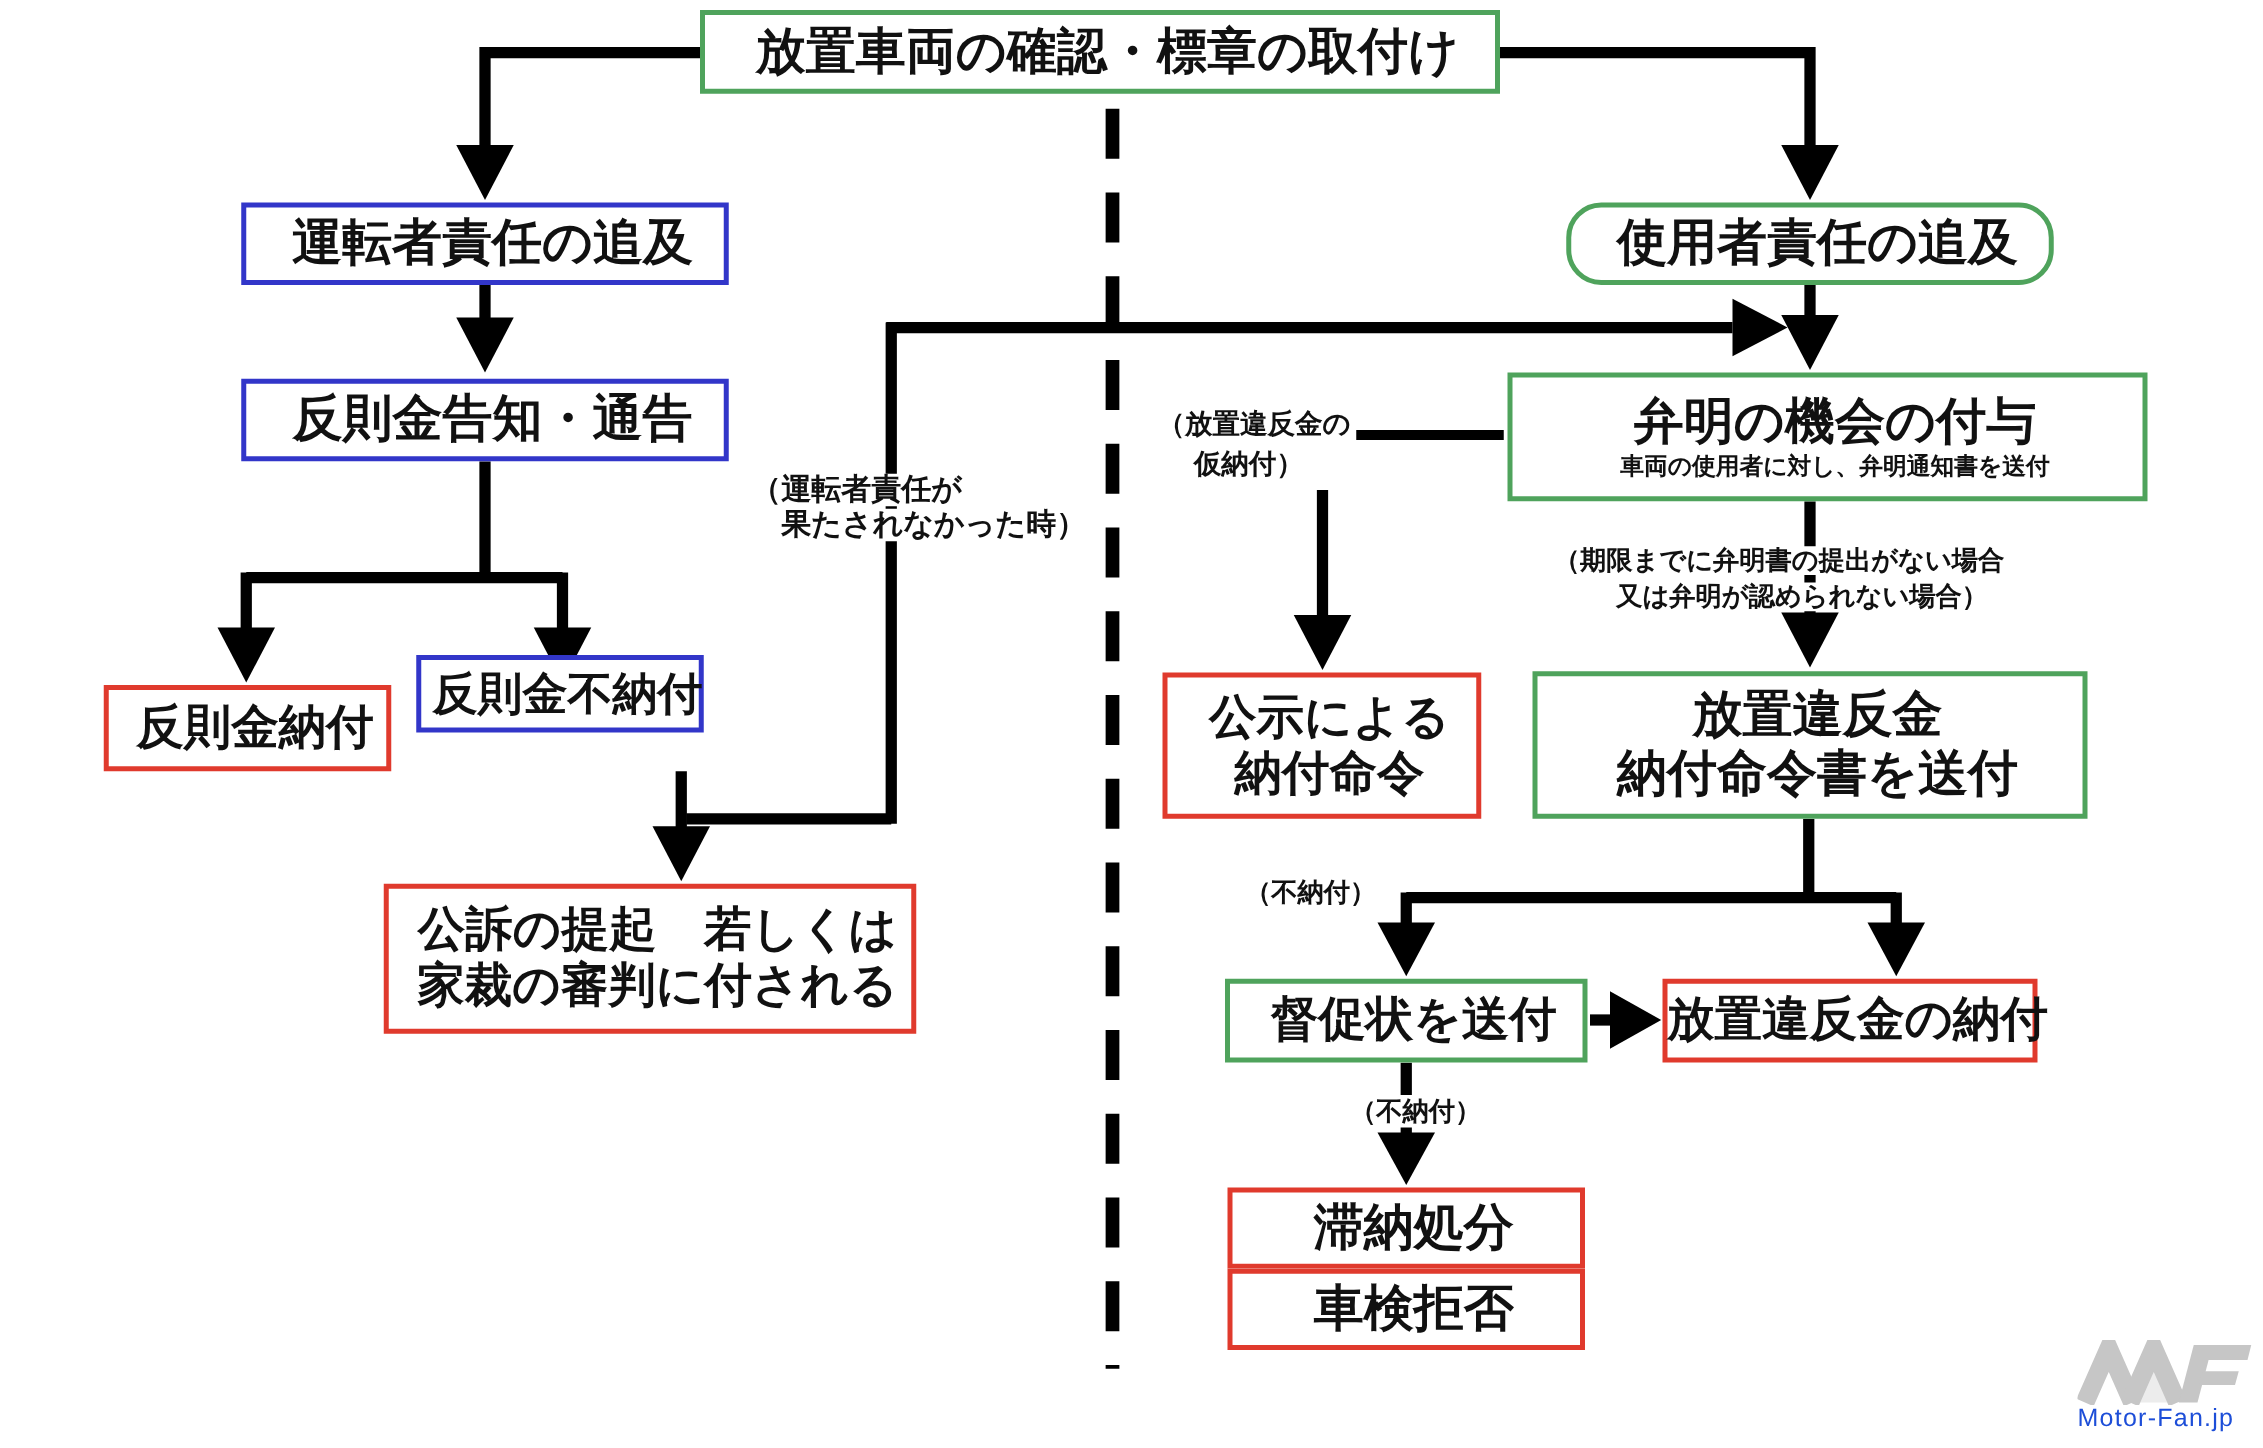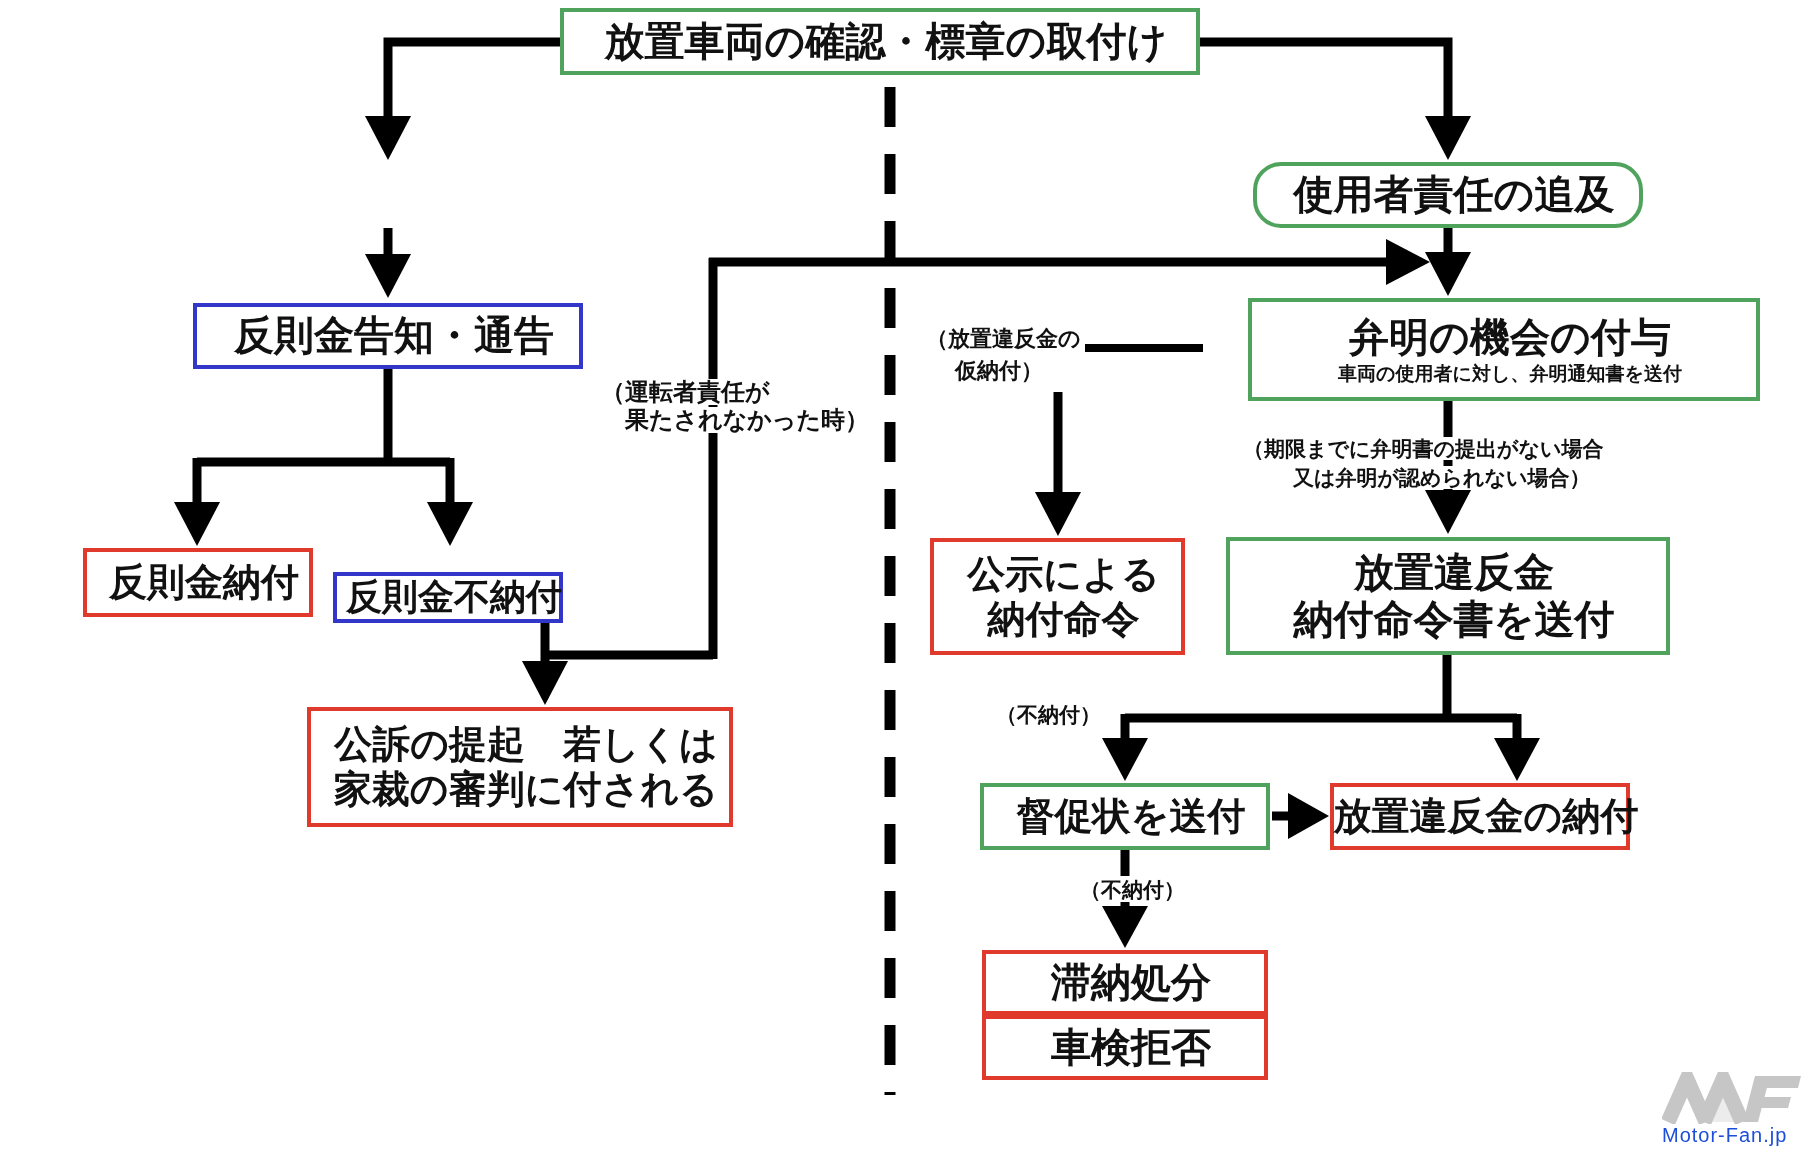--- a/index.html
+++ b/index.html
@@ -92,43 +92,46 @@
 
     <path class="ln thin" d="M1085,348 H1203"></path>
     <path class="ln" d="M1058,392 V496"></path>
     <polygon class="arrow" points="1035,492 1081,492 1058,536"></polygon>
   </svg>
 
   <div class="box green f40" style="left:560px;top:8px;width:640px;height:67px;">
     <span>放置車両の確認・標章の取付け</span>
   </div>
 
+  <div class="box blue f40" style="left:193px;top:162px;width:390px;height:66px;">
+    <span>運転者責任の追及</span>
+  </div>
 
   <div class="box blue f40" style="left:193px;top:303px;width:390px;height:66px;">
     <span>反則金告知・通告</span>
   </div>
 
   <div class="box red f38" style="left:83px;top:548px;width:230px;height:69px;">
     <span>反則金納付</span>
   </div>
 
-  <div class="box blue f36" style="left:333px;top:572px;width:230px;height:51px;">
+  <div class="box blue f36" style="left:333px;top:524px;width:230px;height:62px;">
     <span>反則金不納付</span>
   </div>
 
   <div class="box red f38" style="left:307px;top:707px;width:426px;height:120px;">
     <span>公訴の提起　若しくは</span>
     <span>家裁の審判に付される</span>
   </div>
 
   <div class="box green f40" style="left:1253px;top:162px;width:390px;height:66px;border-radius:28px;">
     <span>使用者責任の追及</span>
   </div>
 
-  <div class="box green" style="left:1248px;top:298px;width:512px;height:103px;">
+  <div class="box green" style="left:1206px;top:298px;width:512px;height:103px;">
     <span class="f40">弁明の機会の付与</span>
     <span class="sub">車両の使用者に対し、弁明通知書を送付</span>
   </div>
 
   <div class="box green f40" style="left:1226px;top:537px;width:444px;height:118px;">
     <span>放置違反金</span>
     <span>納付命令書を送付</span>
   </div>
 
   <div class="box red f38" style="left:930px;top:538px;width:255px;height:117px;">

